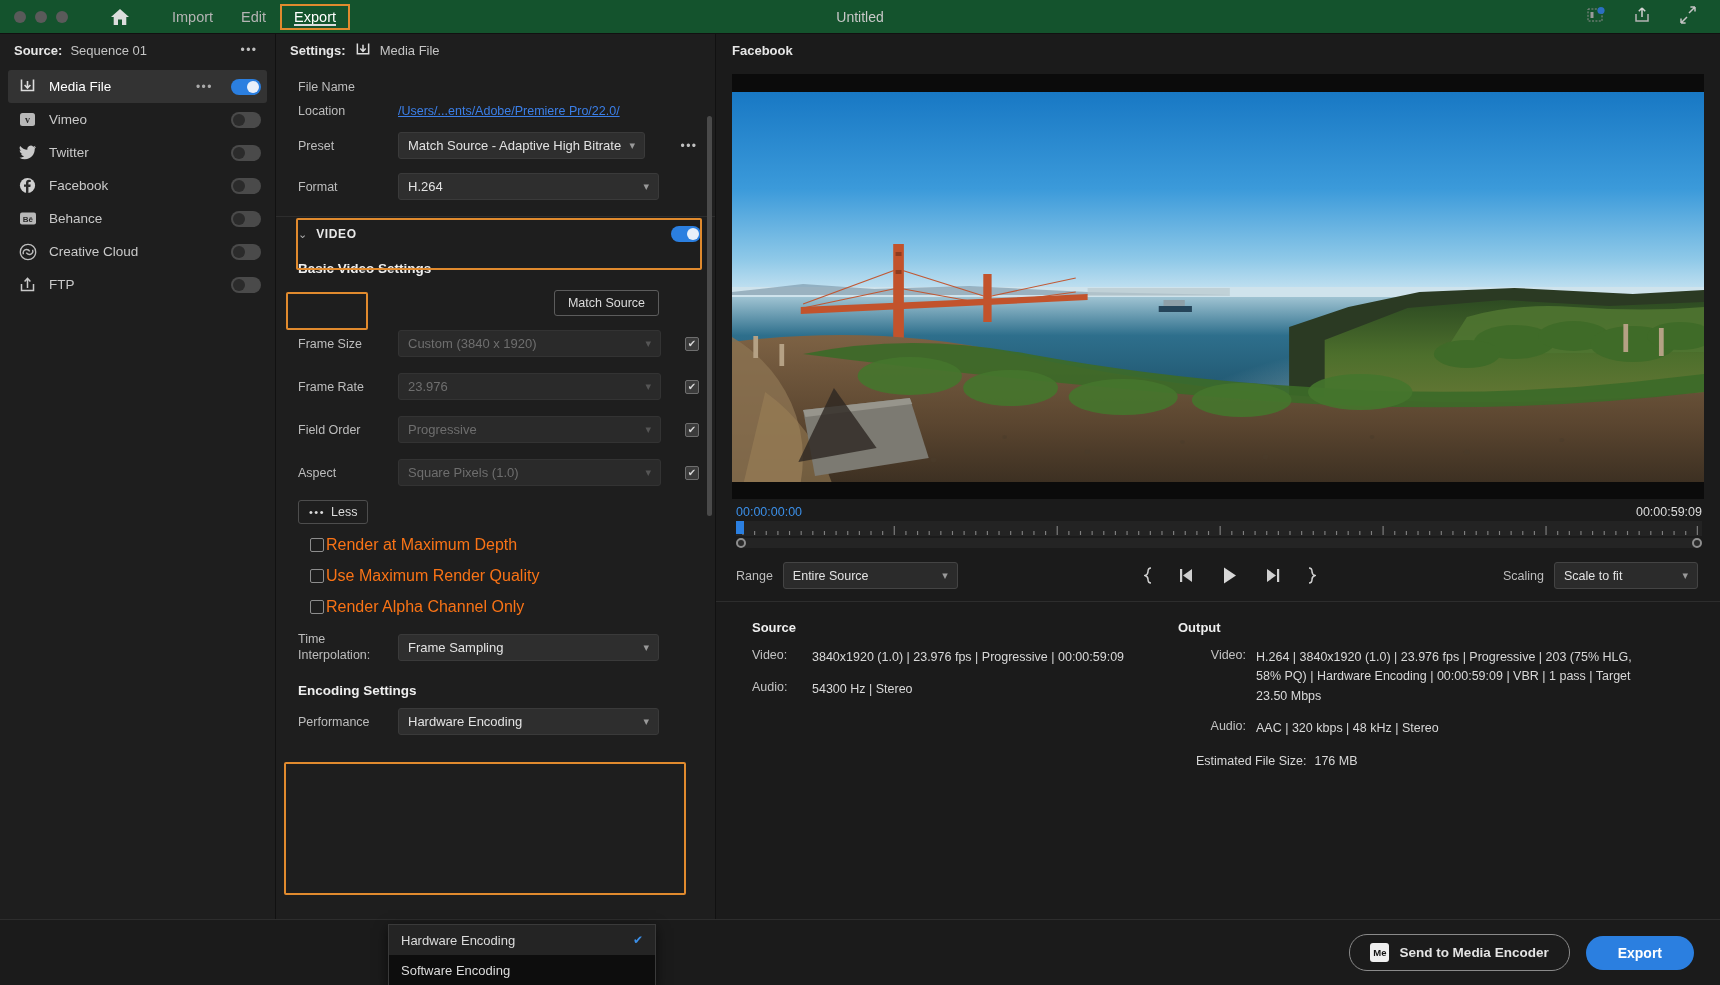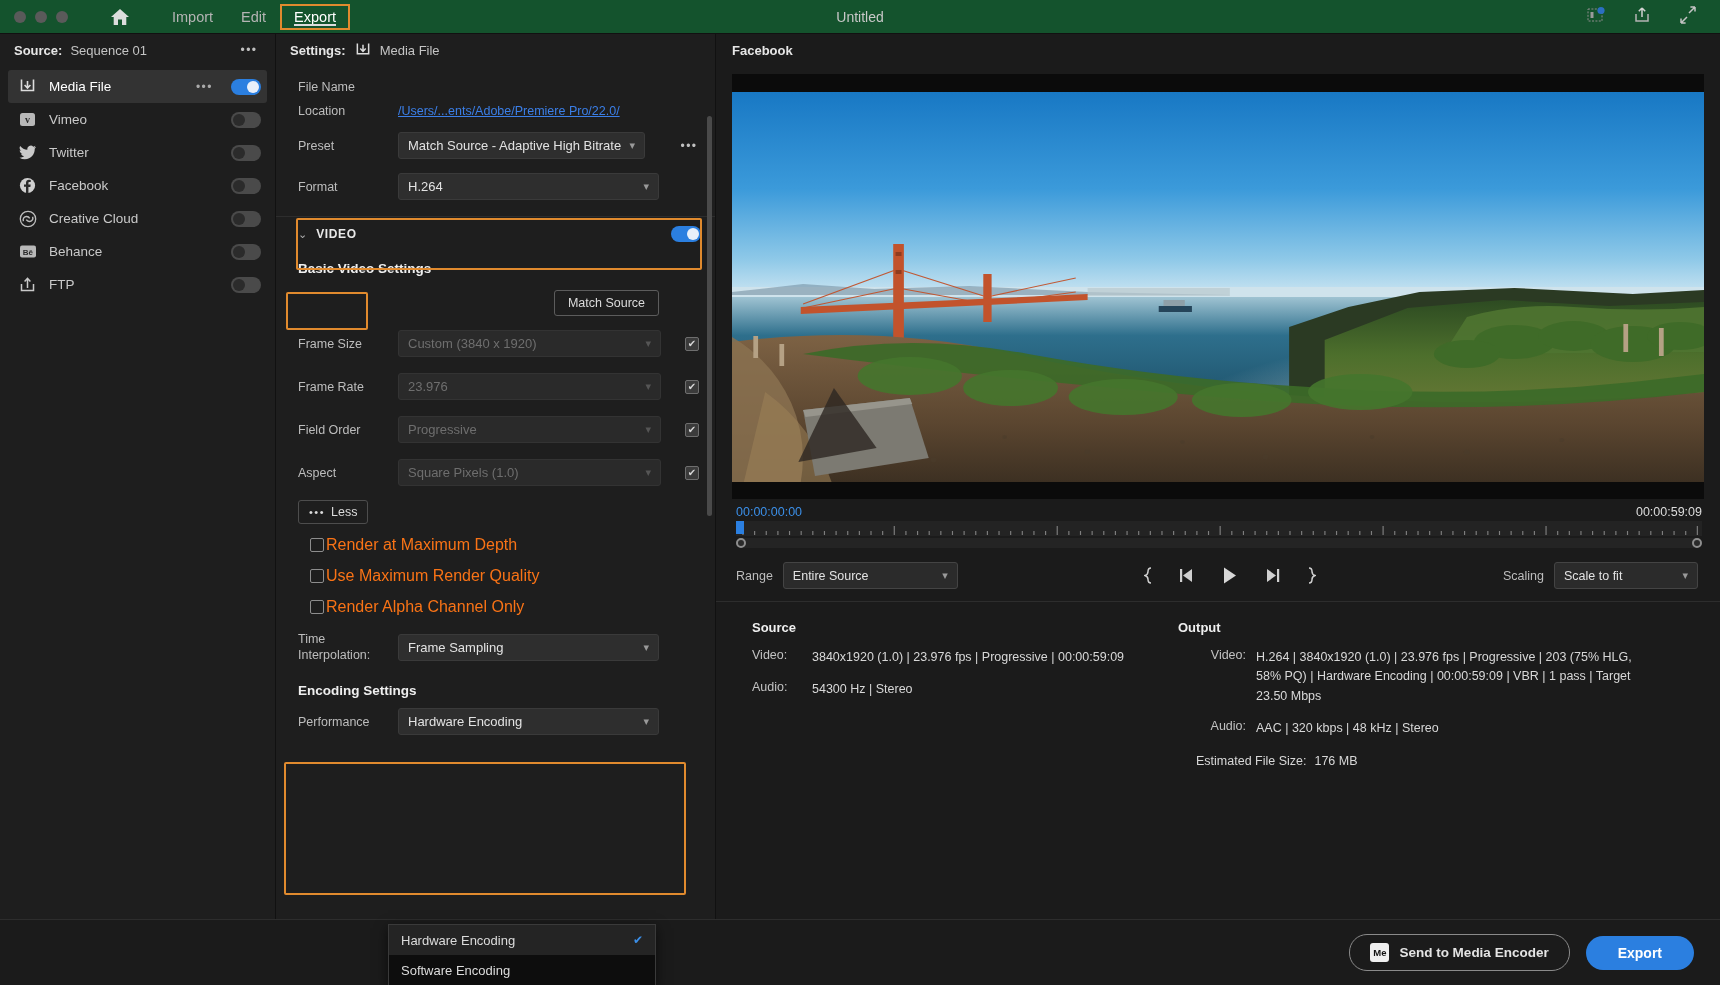--- a/index.html
+++ b/index.html
@@ -295,40 +295,40 @@
               </svg>
           </span>
           <span class="sb-label">Facebook</span>
           <span class="toggle">
               <span class="knob"></span>
             </span>
         </div>
 
         <div class="sb-item">
           <span class="sb-ico">
+            <svg width="18" height="15" viewBox="0 0 18 15">
+                <rect x="1" y="1.5" width="16" height="12" rx="2" fill="#b8b8b8"></rect>
+                <text x="8.8" y="10.6" font-size="8" font-weight="bold" font-family="Liberation Sans, sans-serif" fill="#2a2a2a" text-anchor="middle">Bē</text>
+              </svg>
+          </span>
+          <span class="sb-label">Behance</span>
+          <span class="toggle">
+              <span class="knob"></span>
+            </span>
+        </div>
+
+        <div class="sb-item">
+          <span class="sb-ico">
             <svg width="18" height="18" viewBox="0 0 18 18">
                 <circle cx="9" cy="9" r="7.7" fill="none" stroke="#bdbdbd" stroke-width="1.3"></circle>
                 <path d="M4.4 11.2 a3.4 3.4 0 0 1 3.3-4.7 a3.6 3.6 0 0 1 3 1.8" fill="none" stroke="#bdbdbd" stroke-width="1.4"></path>
                 <path d="M13.6 6.8 a3.4 3.4 0 0 1-3.3 4.7 a3.6 3.6 0 0 1-3-1.8" fill="none" stroke="#bdbdbd" stroke-width="1.4"></path>
               </svg>
           </span>
           <span class="sb-label">Creative Cloud</span>
-          <span class="toggle">
-              <span class="knob"></span>
-            </span>
-        </div>
-
-        <div class="sb-item">
-          <span class="sb-ico">
-            <svg width="18" height="15" viewBox="0 0 18 15">
-                <rect x="1" y="1.5" width="16" height="12" rx="2" fill="#b8b8b8"></rect>
-                <text x="8.8" y="10.6" font-size="8" font-weight="bold" font-family="Liberation Sans, sans-serif" fill="#2a2a2a" text-anchor="middle">Bē</text>
-              </svg>
-          </span>
-          <span class="sb-label">Behance</span>
           <span class="toggle">
               <span class="knob"></span>
             </span>
         </div>
 
         <div class="sb-item">
           <span class="sb-ico">
             <svg width="17" height="17" viewBox="0 0 17 17">
                 <path d="M2.5 8 L2.5 14.5 L14.5 14.5 L14.5 8" fill="none" stroke="#c9c9c9" stroke-width="1.5"></path>
                 <path d="M8.5 12 L8.5 2.5 M5.6 5.4 L8.5 2.3 L11.4 5.4" fill="none" stroke="#c9c9c9" stroke-width="1.5"></path>

